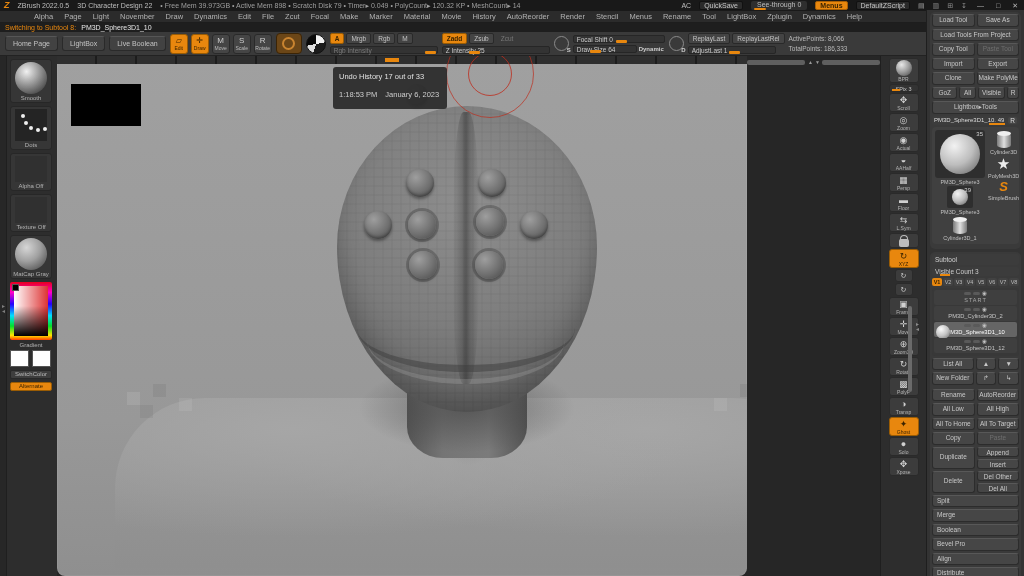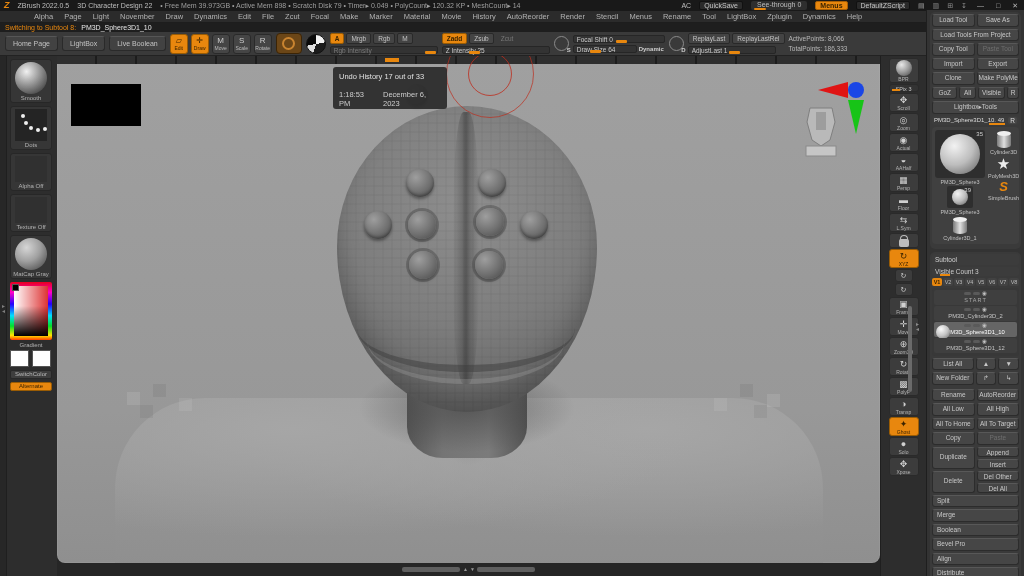--- a/index.html
+++ b/index.html
@@ -91,21 +91,21 @@
     background:linear-gradient(to top, #000, rgba(0,0,0,0) 60%), linear-gradient(to right, #fff, #d33); }
   .picker .mk { position:absolute; left:2px; top:2px; width:7px; height:7px; background:#000; border:1px solid #555; }
   .gradient-lbl { width:42px; text-align:center; font-size:6px; color:#b3b3b3; margin:1px 0 2px; }
   .swatches { display:flex; gap:3px; width:42px; margin-bottom:3px; }
   .swatches i { width:19px; height:17px; background:#fff; border:1px solid #555; }
   .sm-btn { width:42px; height:9px; background:#3e3e3e; border:1px solid #282828; border-radius:2px;
     font-size:6px; color:#bdbdbd; text-align:center; line-height:7px; margin-bottom:3px; }
   .sm-btn.orange { background:#e8870e; color:#3c2400; border-color:#9a5c04; }
 
   
-  .center { width:823px; display:flex; flex-direction:column; background:#262626; }
+  .center { width:823px; display:flex; flex-direction:row; background:#262626; }
   .canvas { position:relative; flex:1; background:linear-gradient(180deg,#a0a0a0,#989898 70%,#8f8f8f);
     overflow:hidden; border-radius:0 0 8px 8px; box-shadow:inset 0 0 0 1px rgba(255,255,255,.06); }
   .undo-strip { position:absolute; left:0; top:0; width:100%; height:8px; background:#2f2f2f;
     background-image:repeating-linear-gradient(90deg, transparent 0 38px, rgba(0,0,0,.4) 38px 40px); }
   .undo-strip .seg { position:absolute; left:328px; top:2px; width:14px; height:4px; background:#e8870e; }
   .blackrect { position:absolute; left:14px; top:28px; width:70px; height:42px; background:#000; }
 
   
   .head { position:absolute; left:280px; top:50px; width:260px; height:306px;
     border-radius:50% / 46% 46% 54% 54%;
@@ -449,21 +449,21 @@
         <div class="bump ring" style="left:418px;top:195px;"></div>
         <div class="smile"></div>
         <div class="smile2"></div>
 
         <div class="cursor-outer"></div>
         <div class="cursor-inner"></div>
         <div class="tooltip">
           <div class="l1">Undo History 17 out of 33</div>
           <div class="l2">
             <span>1:18:53 PM</span>
-            <span>December 6, 2023</span>
+            <span>January 6, 2023</span>
           </div>
         </div>
         <svg class="gizmo" width="60" height="60">
           <polygon points="6,12 36,4 36,20" fill="#e01414"></polygon>
           <circle cx="44" cy="12" r="8" fill="#1a46e6"></circle>
           <polygon points="36,22 52,22 44,56" fill="#17c417"></polygon>
         </svg>
         <svg class="camhead" width="38" height="54">
           <polygon points="8,4 30,4 33,18 28,36 19,42 10,36 5,18" fill="#b9b9b9" stroke="#7f7f7f" stroke-width="1"></polygon>
           <polygon points="14,8 24,8 24,26 14,26" fill="#9d9d9d"></polygon>

